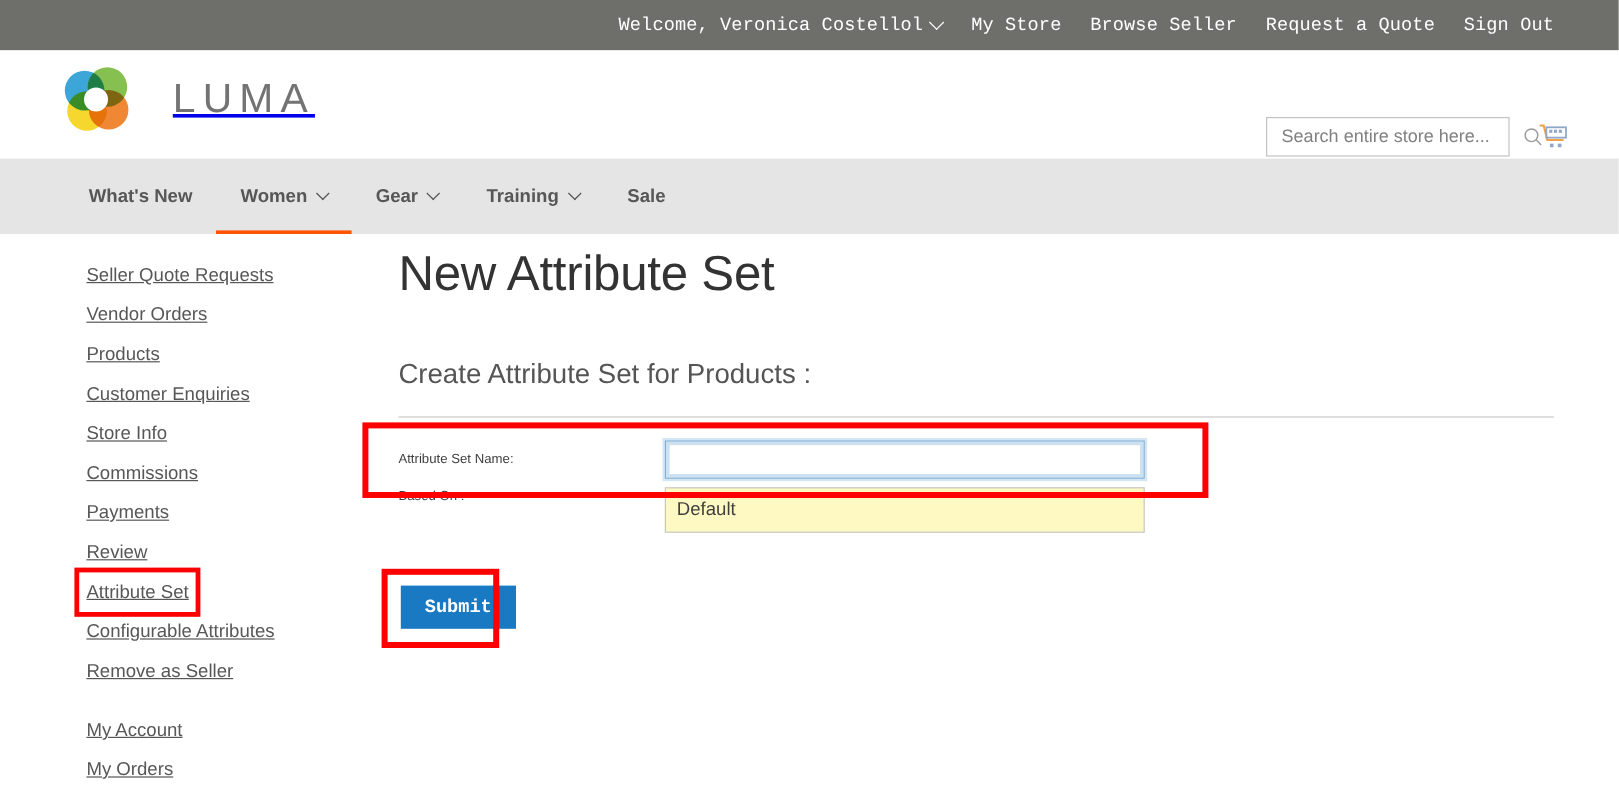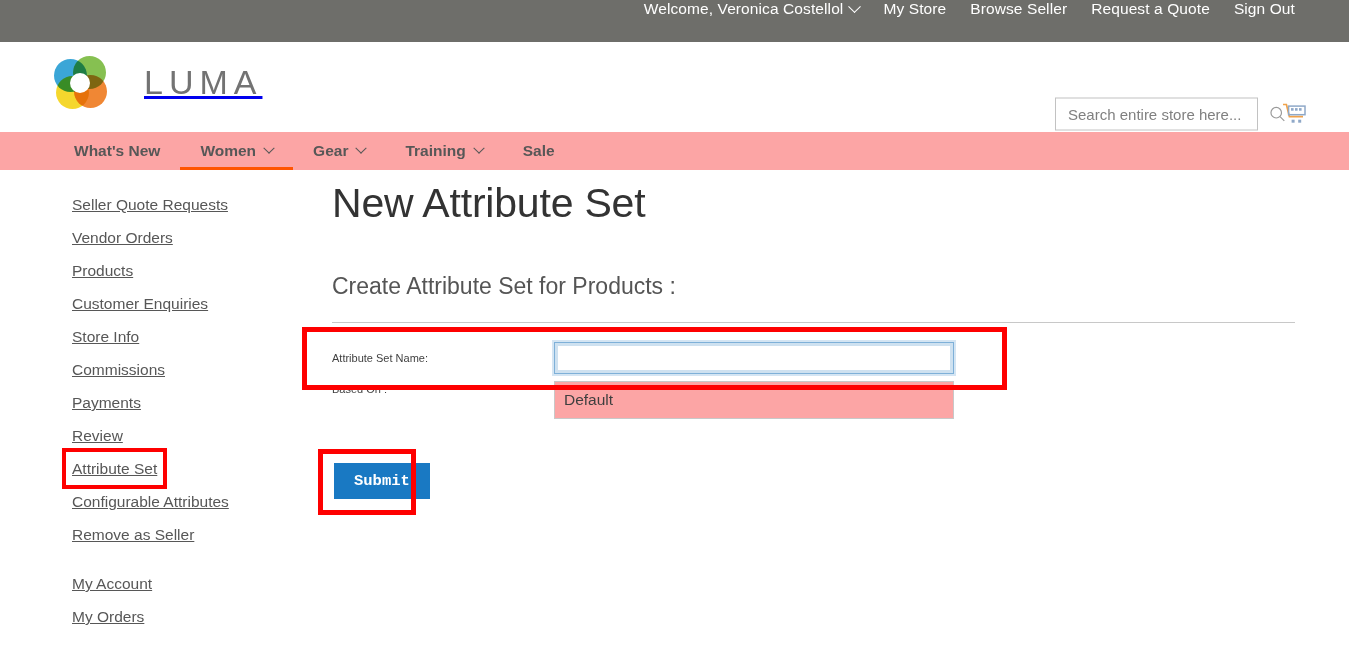--- a/index.html
+++ b/index.html
@@ -12,23 +12,24 @@
     font-family: "Liberation Sans", sans-serif;
     overflow: hidden;
     position: relative;
   }
 
   
   .topbar {
     height: 42px;
     background: #6e6e6a;
     display: flex;
-    align-items: flex-start;
+    align-items: center;
     justify-content: flex-end;
     padding-right: 54px;
+    font-family: Liberation Mono, monospace;
   }
   .topbar .tb-item {
     color: #ffffff;
     font-size: 15.5px;
     margin-left: 24px;
     white-space: nowrap;
     letter-spacing: .1px;
     display: inline-flex;
     align-items: center;
     text-decoration: none;
@@ -116,22 +117,22 @@
     width: 17px; height: 17px;
     flex: 0 0 auto;
   }
   .cart-icon {
     margin-left: 23px;
     width: 28px; height: 28px;
   }
 
   
   .mainnav {
-    height: 38px;
-    background: #fca5a5;
+    height: 63px;
+    background: #e5e5e5;
     display: flex;
     align-items: stretch;
     padding-left: 54px;
   }
   .nav-item {
     display: inline-flex;
     align-items: center;
     padding: 0 20px;
     font-size: 15.5px;
     font-weight: bold;
@@ -237,21 +238,21 @@
     color: #333;
     background: #ffffff;
     font-family: "Liberation Sans", sans-serif;
   }
   .sel-input {
     width: 400px; height: 38px;
     border: 1px solid #c8c8c8;
     padding: 0 9px;
     font-size: 15.5px;
     color: #3f3f3f;
-    background: #fca5a5;
+    background: #fef9c3;
     display: flex;
     align-items: center;
     cursor: pointer;
   }
 
   
   .hl-name {
     position: absolute;
     left: -30px; top: 4px;
     width: 705px; height: 63px;

